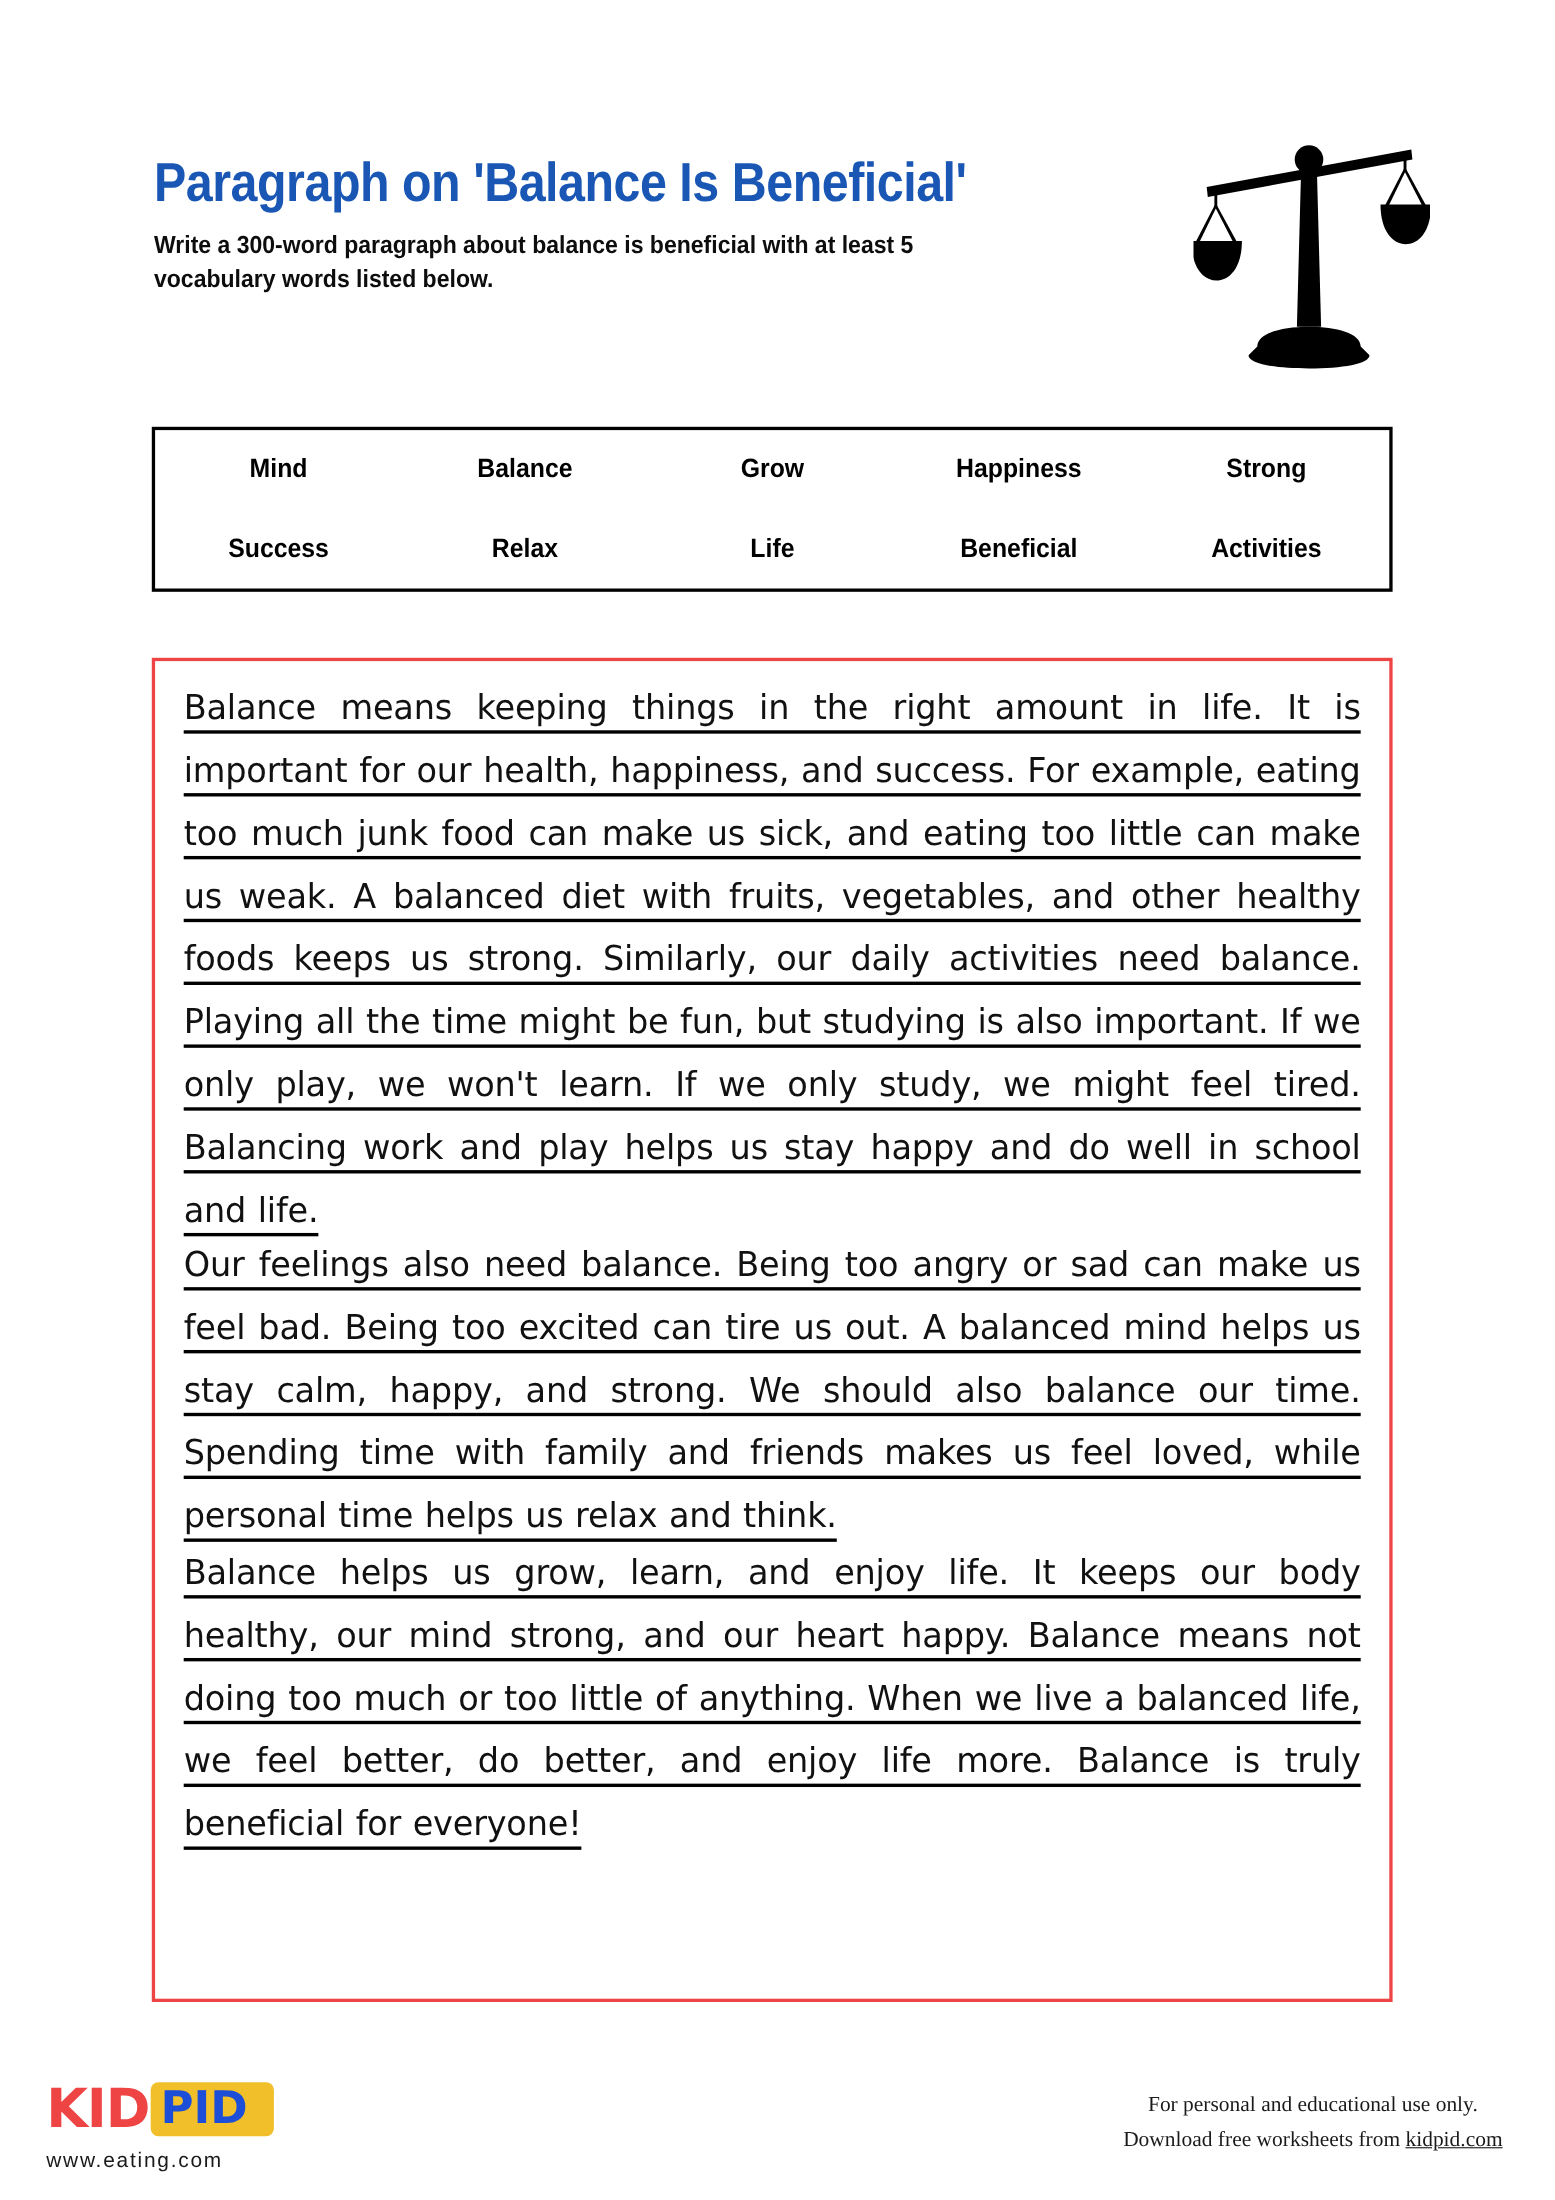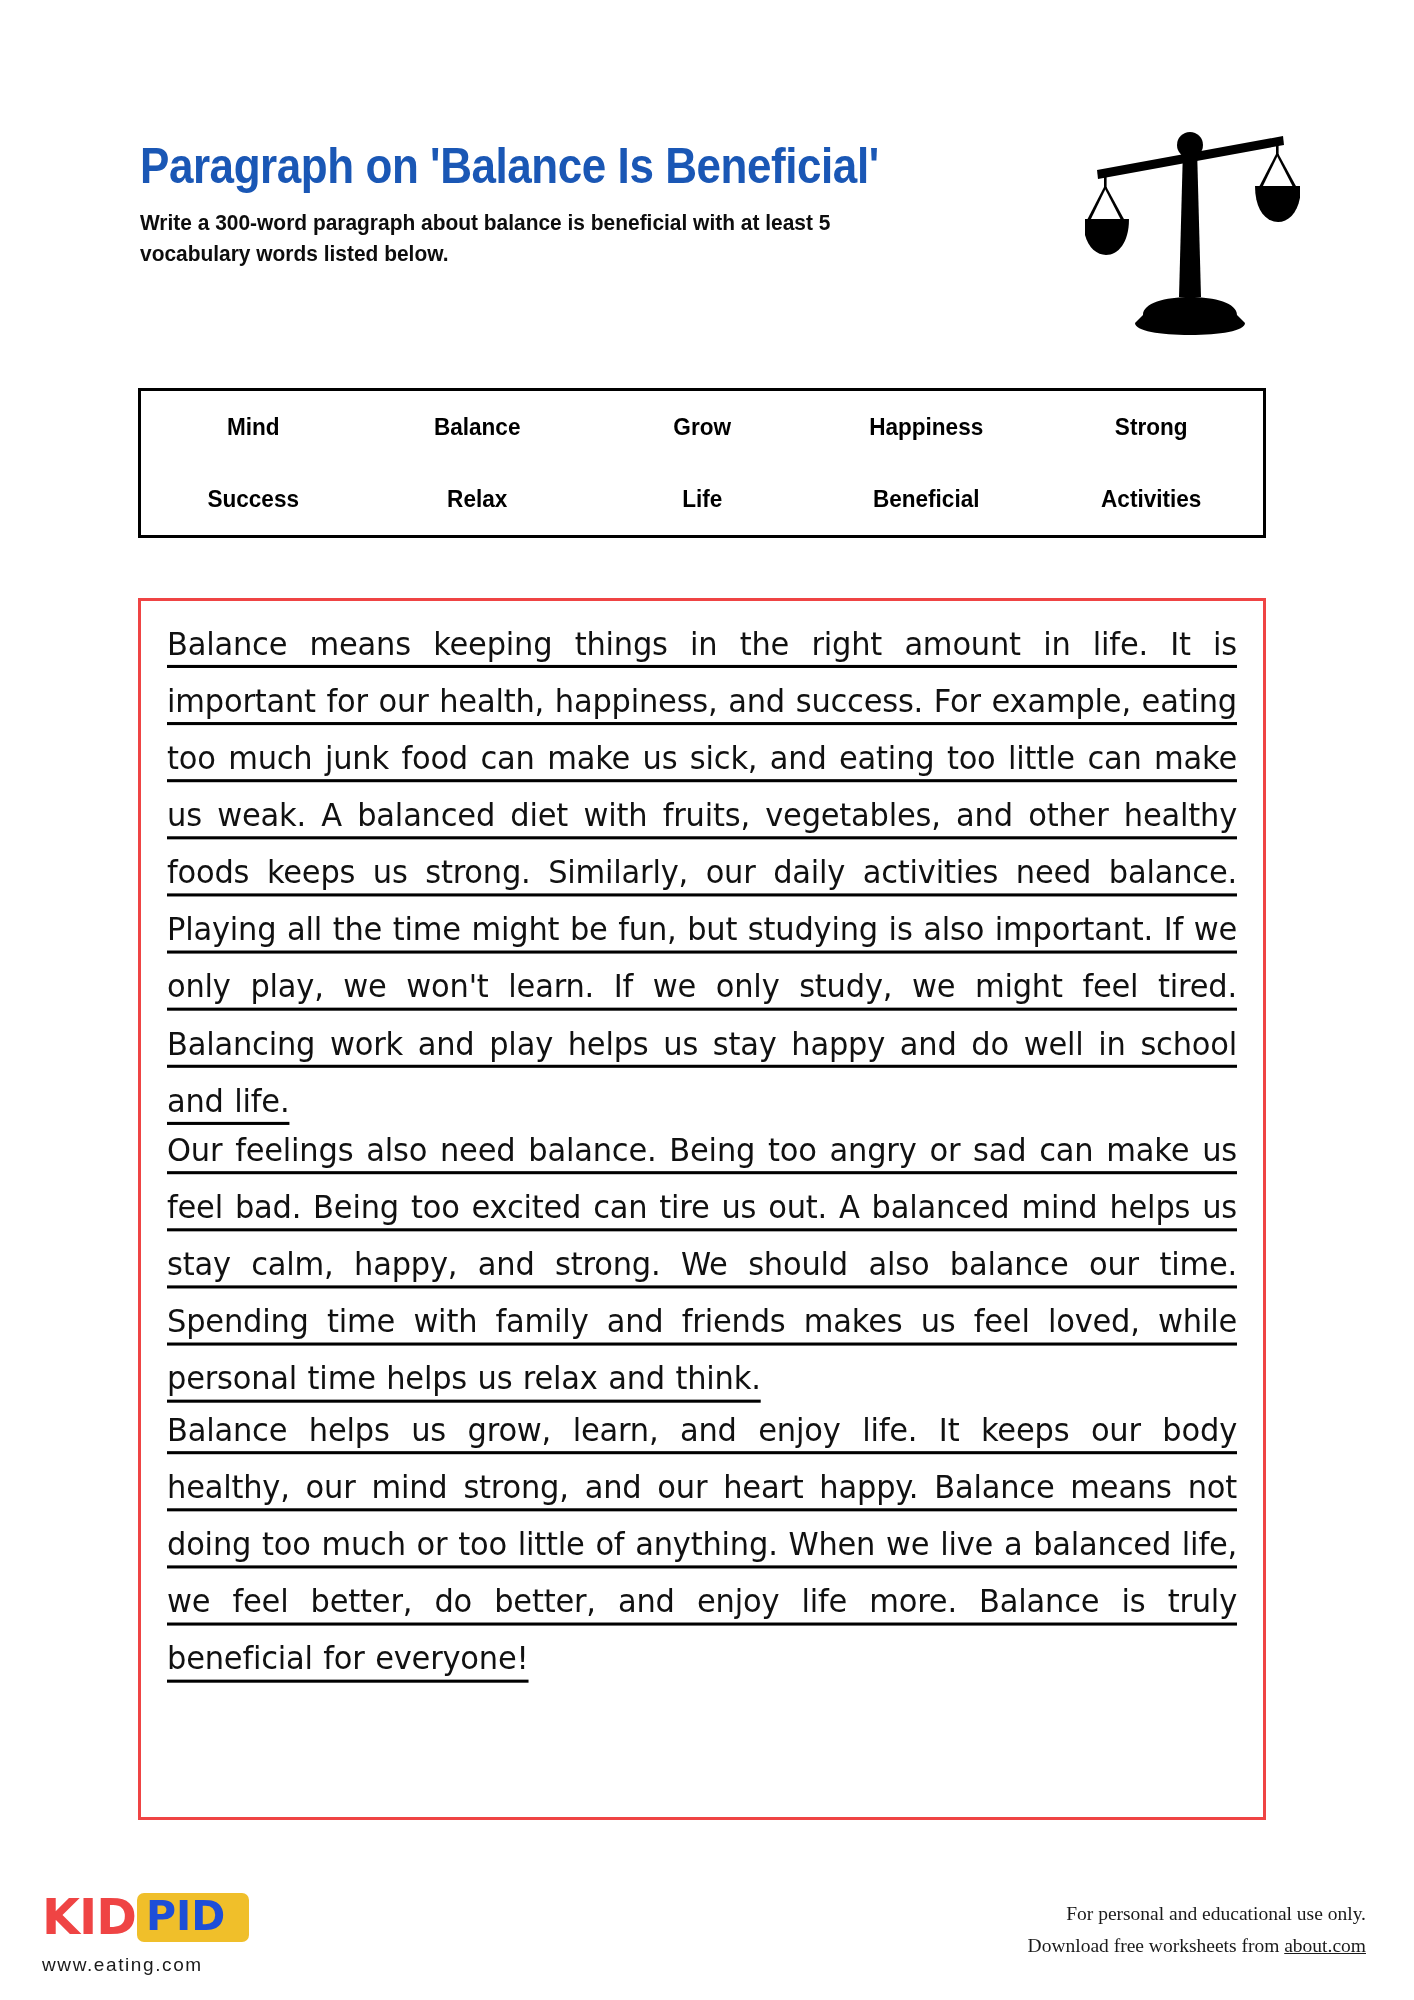--- a/index.html
+++ b/index.html
@@ -164,21 +164,21 @@
     font-family: "Liberation Sans", sans-serif;
     font-size: 19px;
     color: #1a1a1a;
     letter-spacing: 1.6px;
     margin-top: 8px;
   }
   .footer-right {
     position: absolute;
     right: 48px;
     top: 18px;
-    text-align: right;
+    text-align: center;
     font-family: "Liberation Serif", serif;
     font-size: 19.5px;
     color: #1a1a1a;
     line-height: 1.65;
   }
   .footer-right a,
   .footer-link {
     color: #1a1a1a;
     text-decoration: underline;
   }
@@ -249,18 +249,18 @@
     <div class="logo-wrap">
       <div class="logo">
         <span class="logo-kid">KID</span>
         <span class="logo-pid">PID</span>
       </div>
       <div class="logo-url">www.eating.com</div>
     </div>
     <div class="footer-right">
       <div>For personal and educational use only.</div>
       <div>
-        <span>Download free worksheets from </span><span class="footer-link">about.com</span>
+        <span>Download free worksheets from </span><span class="footer-link">kidpid.com</span>
       </div>
     </div>
   </div>
 
 </div>
 
 </body></html>

